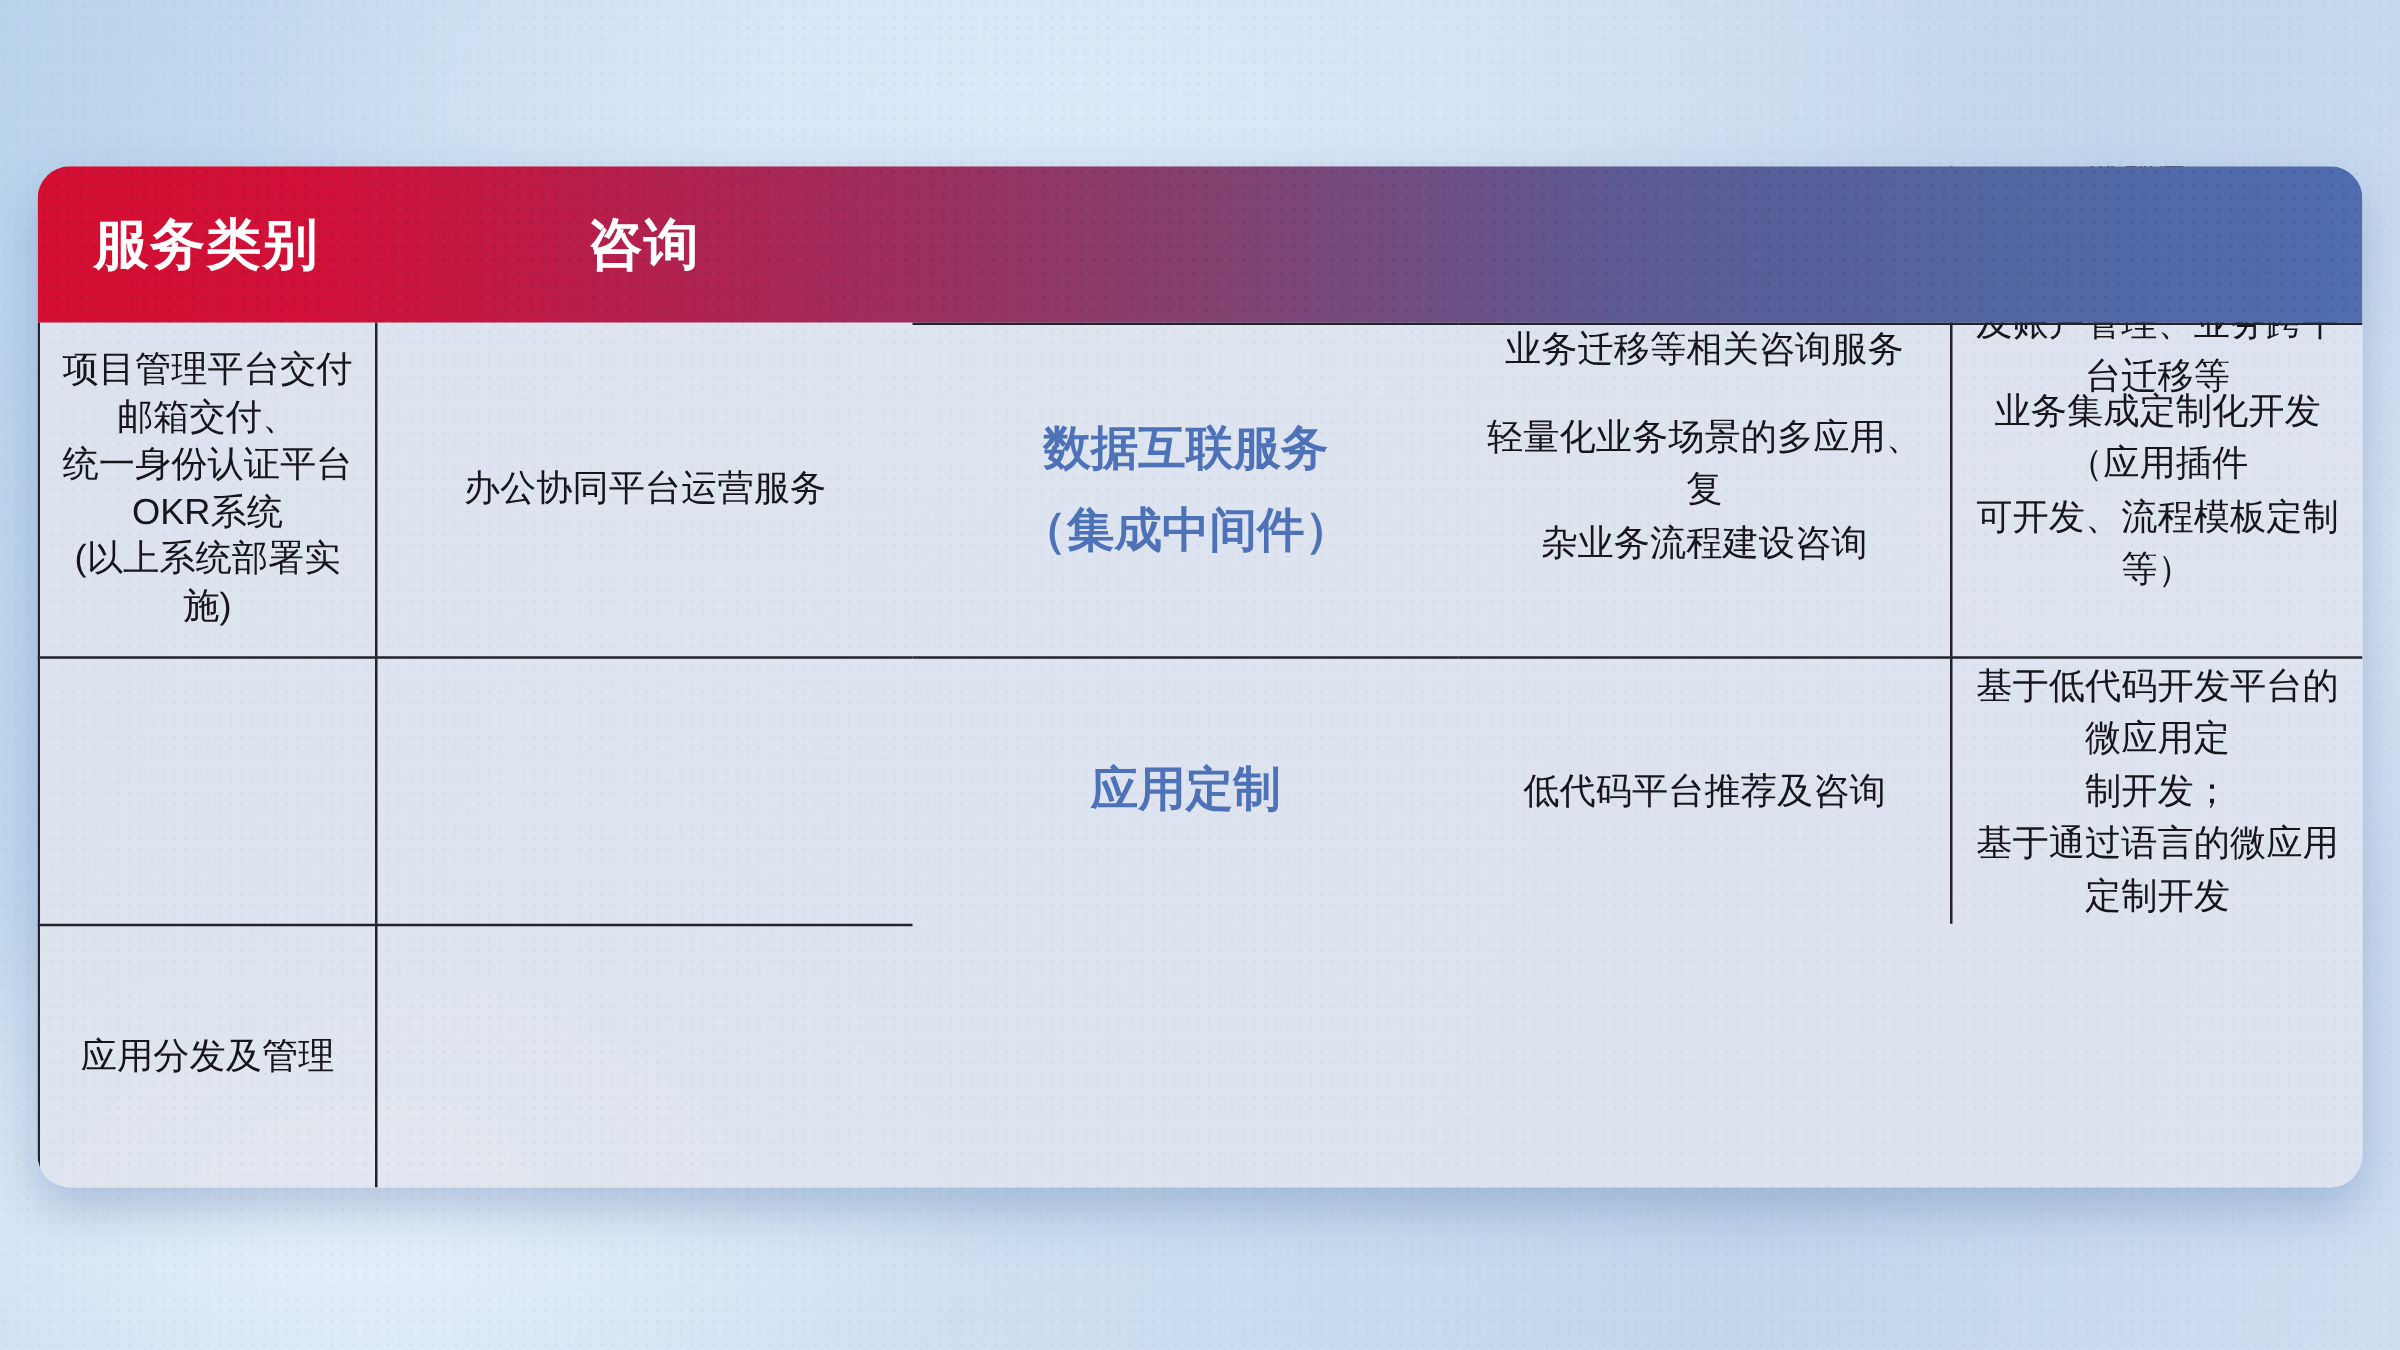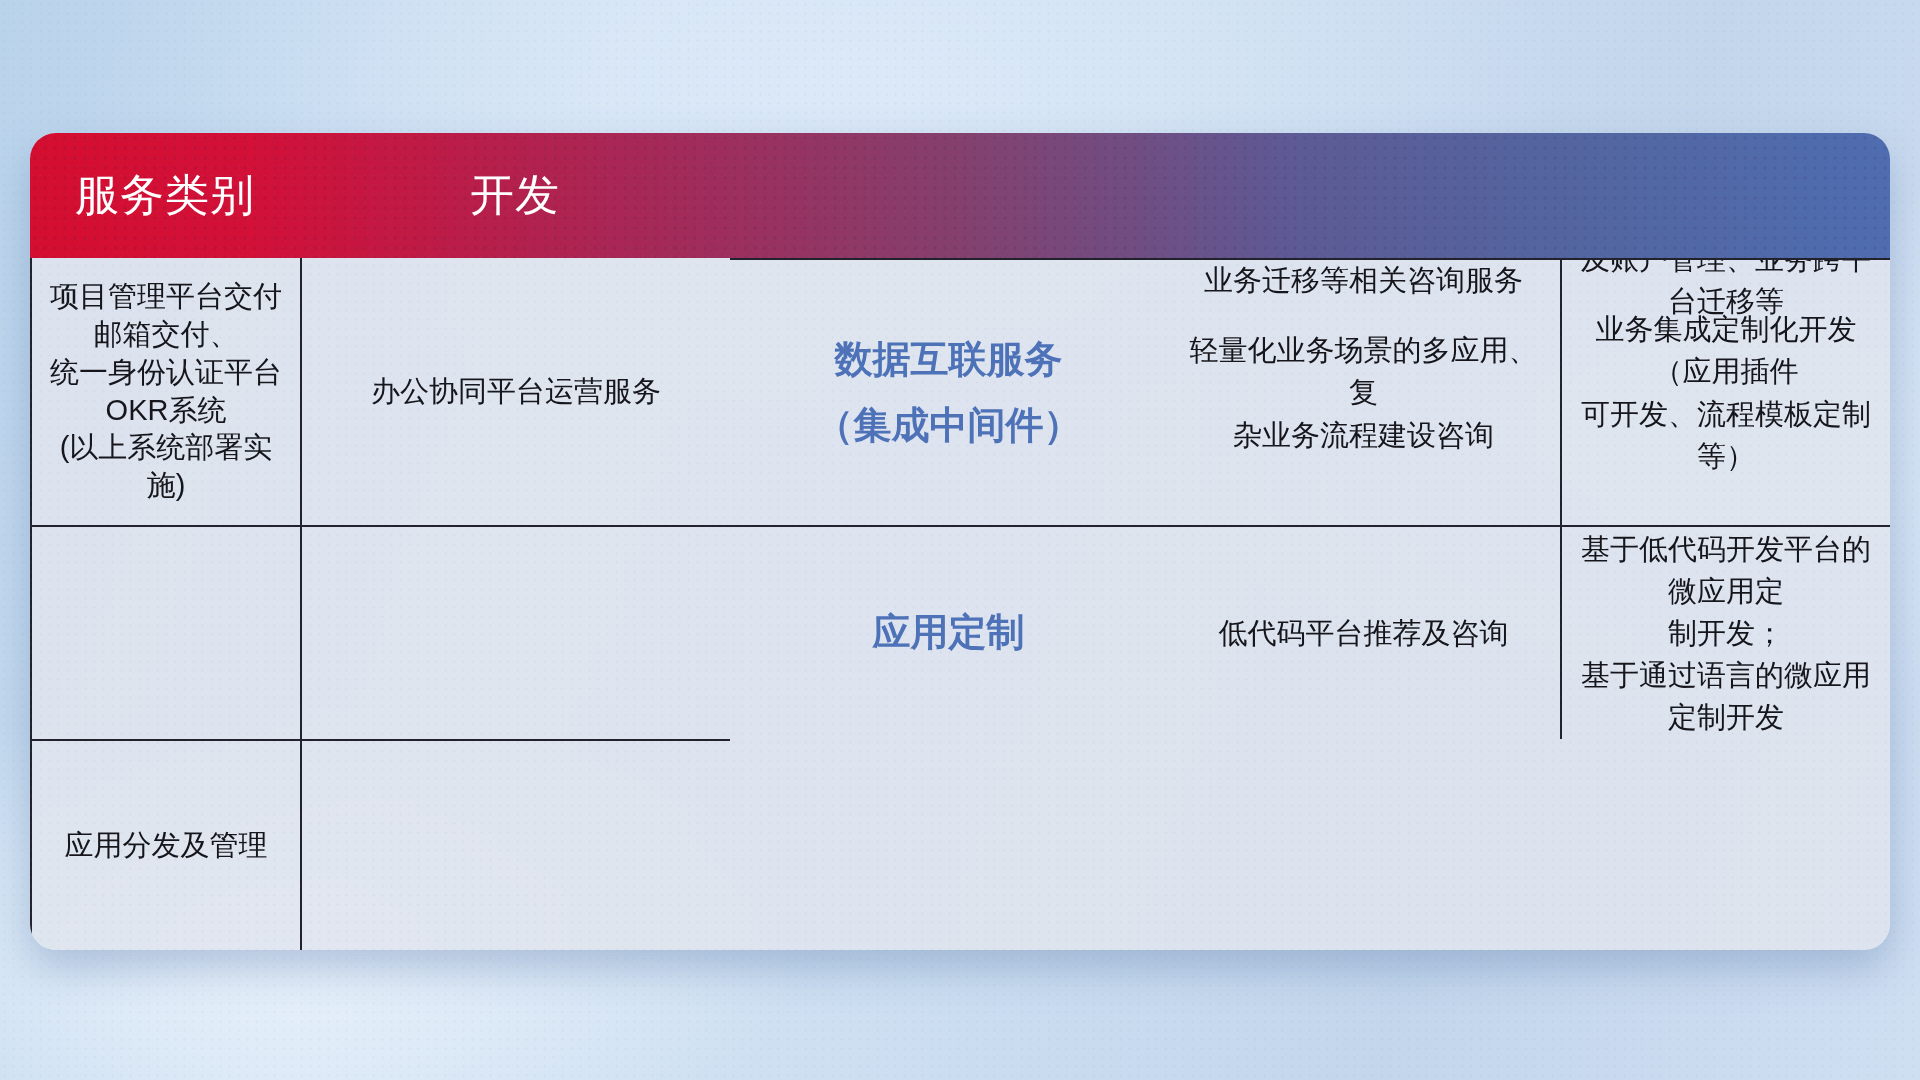--- a/index.html
+++ b/index.html
@@ -37,21 +37,21 @@
       linear-gradient(90deg,
         var(--header-red,#d40e30) 0%, #d21038 12%,
         var(--header-magenta,#a62857) 33%, #84406e 50%,
         var(--header-purple,#5d5a95) 68%, #53659f 82%,
         var(--header-blue,#4f6db0) 100%);
     background-size:10px 10px,100% 100%;
   }
   .th{
     position:relative;z-index:1;
     display:flex;align-items:center;justify-content:center;
-    color:#ffffff;font-weight:normal;font-size:44px;letter-spacing:1px;
+    color:#ffffff;font-weight:bold;font-size:44px;letter-spacing:1px;
   }
   .td{
     display:flex;align-items:center;justify-content:center;
     text-align:center;white-space:pre-line;
     font-size:29px;line-height:1.45;color:var(--body-text,#15151b);
     padding:6px 12px;box-sizing:border-box;
   }
   .cat{
     font-weight:bold;font-size:38px;line-height:1.72;
     color:var(--category-text,#4e72b8);
@@ -60,21 +60,21 @@
   .bt{border-top:2px solid var(--grid-line,#22222c);}
   .tight{line-height:1.3;}
 </style>
 </head>
 <body>
 
 <div class="stage">
   <div class="card">
 
     <div class="th">服务类别</div>
-    <div class="th">开发</div>
+    <div class="th">咨询</div>
 
     <div class="td cat">业务协同
 平台建设</div>
     <div class="td">企业级业务协同平台及协同系
 统的对比、推荐、设计方案、
 业务迁移等相关咨询服务</div>
     <div class="td bl">企业级业务协同平台集成服务，
 包含应用集成、定制门户、组织
 及账户管理、业务跨平台迁移等</div>
     <div class="td bl tight">项目管理平台交付

